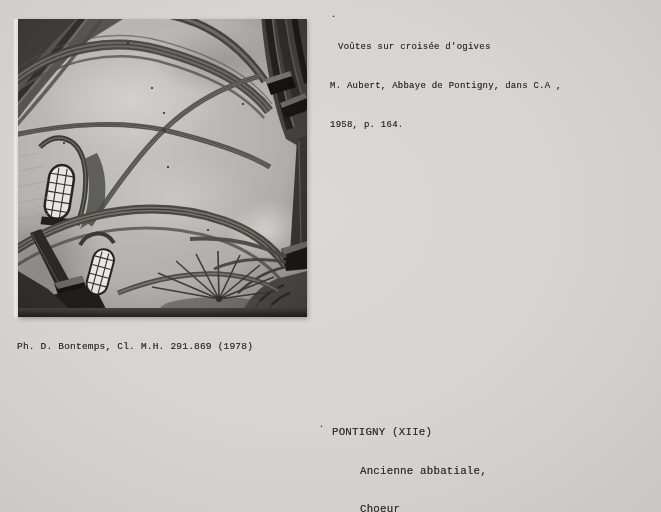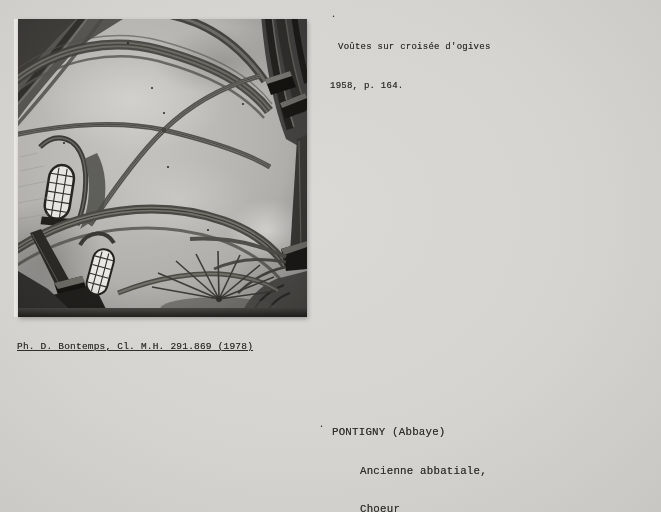--- a/index.html
+++ b/index.html
@@ -5,21 +5,21 @@
   html,body{margin:0;padding:0;}
   body{width:661px;height:512px;overflow:hidden;
        font-family:"Liberation Mono","DejaVu Sans Mono",monospace;}
   #card{position:relative;width:661px;height:512px;
         background:radial-gradient(ellipse at 45% 42%, #dad9d5 0%, #d5d4d0 55%, #c8c7c3 100%);
         color:#2f2e2b;}
   .txt{position:absolute;white-space:pre;color:#2f2e2b;
        text-shadow:0 0 0.5px rgba(47,46,43,0.65);}
   #note-top{left:330px;top:20px;font-size:9px;line-height:11px;letter-spacing:0.25px;margin-left:8px;}
   #note-ref{left:330px;top:54px;font-size:9px;line-height:13px;letter-spacing:0.25px;}
-  #credit{left:17px;top:341px;font-size:9.5px;letter-spacing:0.2px;text-decoration:underline;}
+  #credit{left:17px;top:341px;font-size:9.5px;letter-spacing:0.2px;}
   #loc{left:332px;top:401px;font-size:10.8px;line-height:12.7px;letter-spacing:0.2px;}
   #loc .indent{padding-left:28px;font-family:Liberation Mono, monospace;}
   .dot{position:absolute;font-size:5px;line-height:5px;color:#2c2b28;}
   #dot-top{left:332px;top:15px;}
   #dot-bottom{left:320px;top:425px;}
   #photo-margin{position:absolute;left:14px;top:19px;width:5px;height:298px;
                 background:#eceae6;}
   #photo{position:absolute;left:18px;top:19px;width:289px;height:298px;
          box-shadow:1px 2px 4px rgba(60,58,54,0.35);}
   #photo svg{display:block;}
@@ -189,27 +189,28 @@
     </svg>
   </figure>
 
   <div class="dot" id="dot-top">•</div>
 
   <div class="txt" id="note-top">
     <div>Voûtes sur croisée d'ogives</div>
   </div>
 
   <div class="txt" id="note-ref">
+    <div>M. Aubert, Abbaye de Pontigny, dans C.A ,</div>
     <div>1958, p. 164.</div>
   </div>
 
   <div class="txt" id="credit">Ph. D. Bontemps, Cl. M.H. 291.869 (1978)</div>
 
   <div class="dot" id="dot-bottom">•</div>
 
   <div class="txt" id="loc">
-    <div>PONTIGNY (Abbaye)</div>
+    <div>PONTIGNY (XIIe)</div>
     <div class="indent">Ancienne abbatiale,</div>
     <div class="indent">Choeur</div>
     
   </div>
 
 </div>
 
 </body></html>

